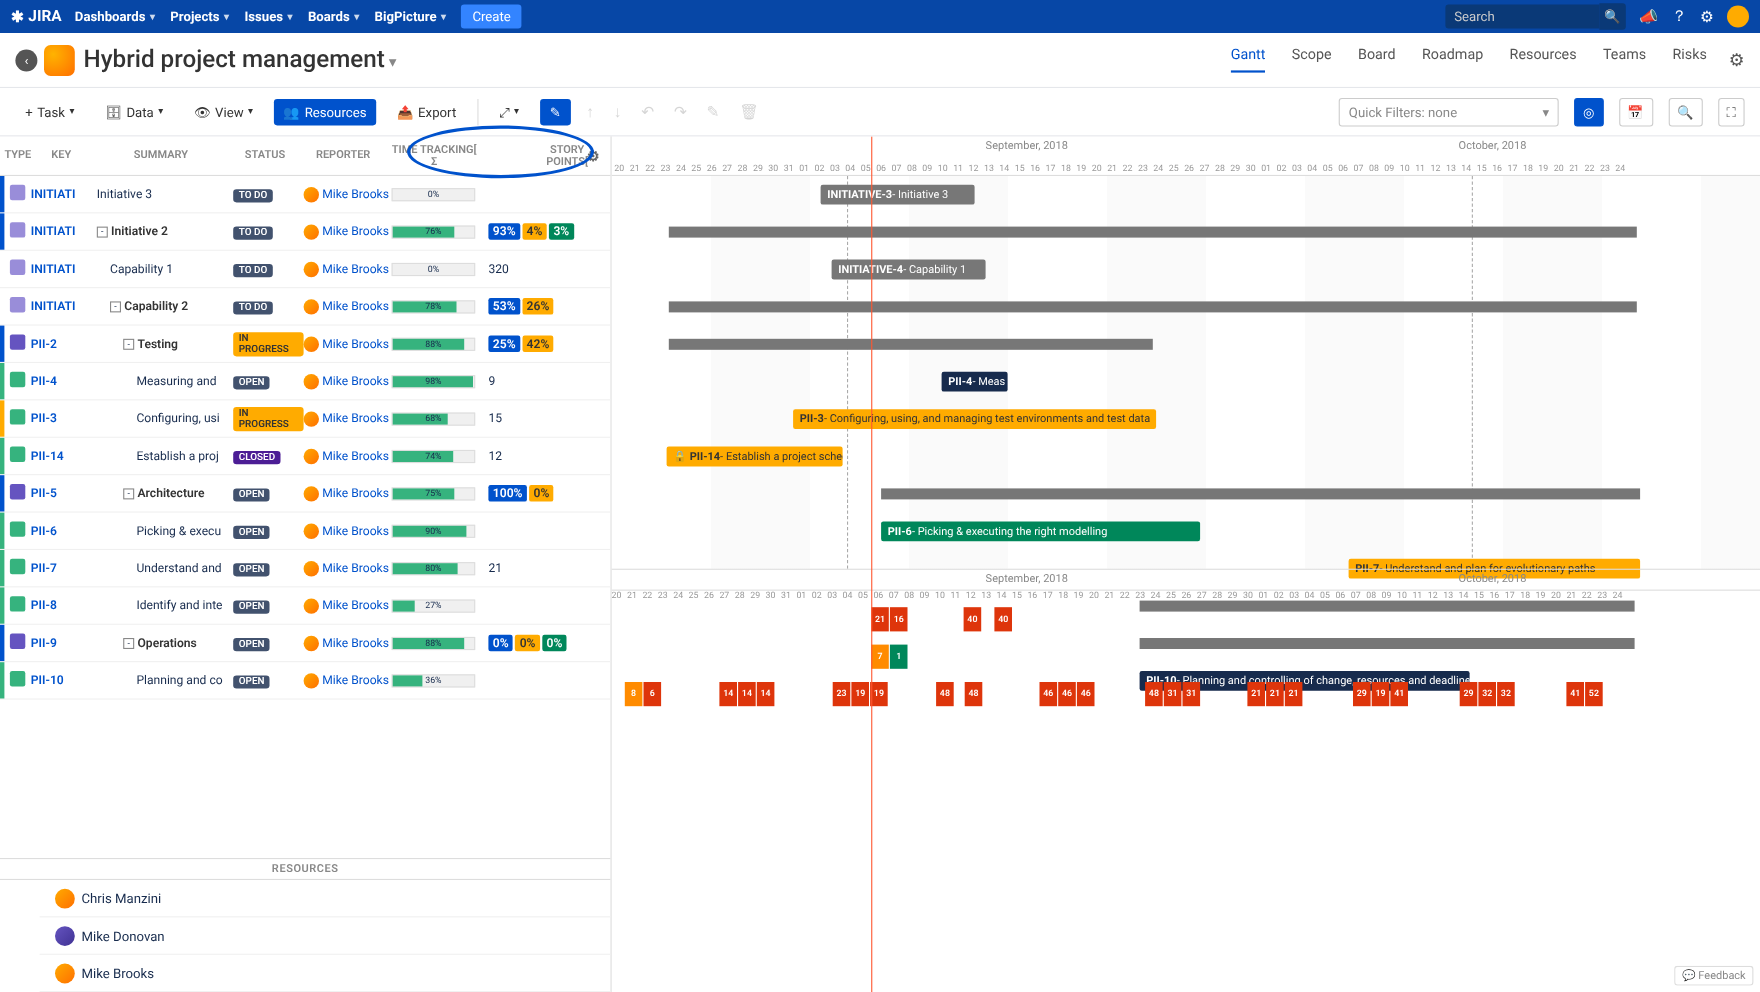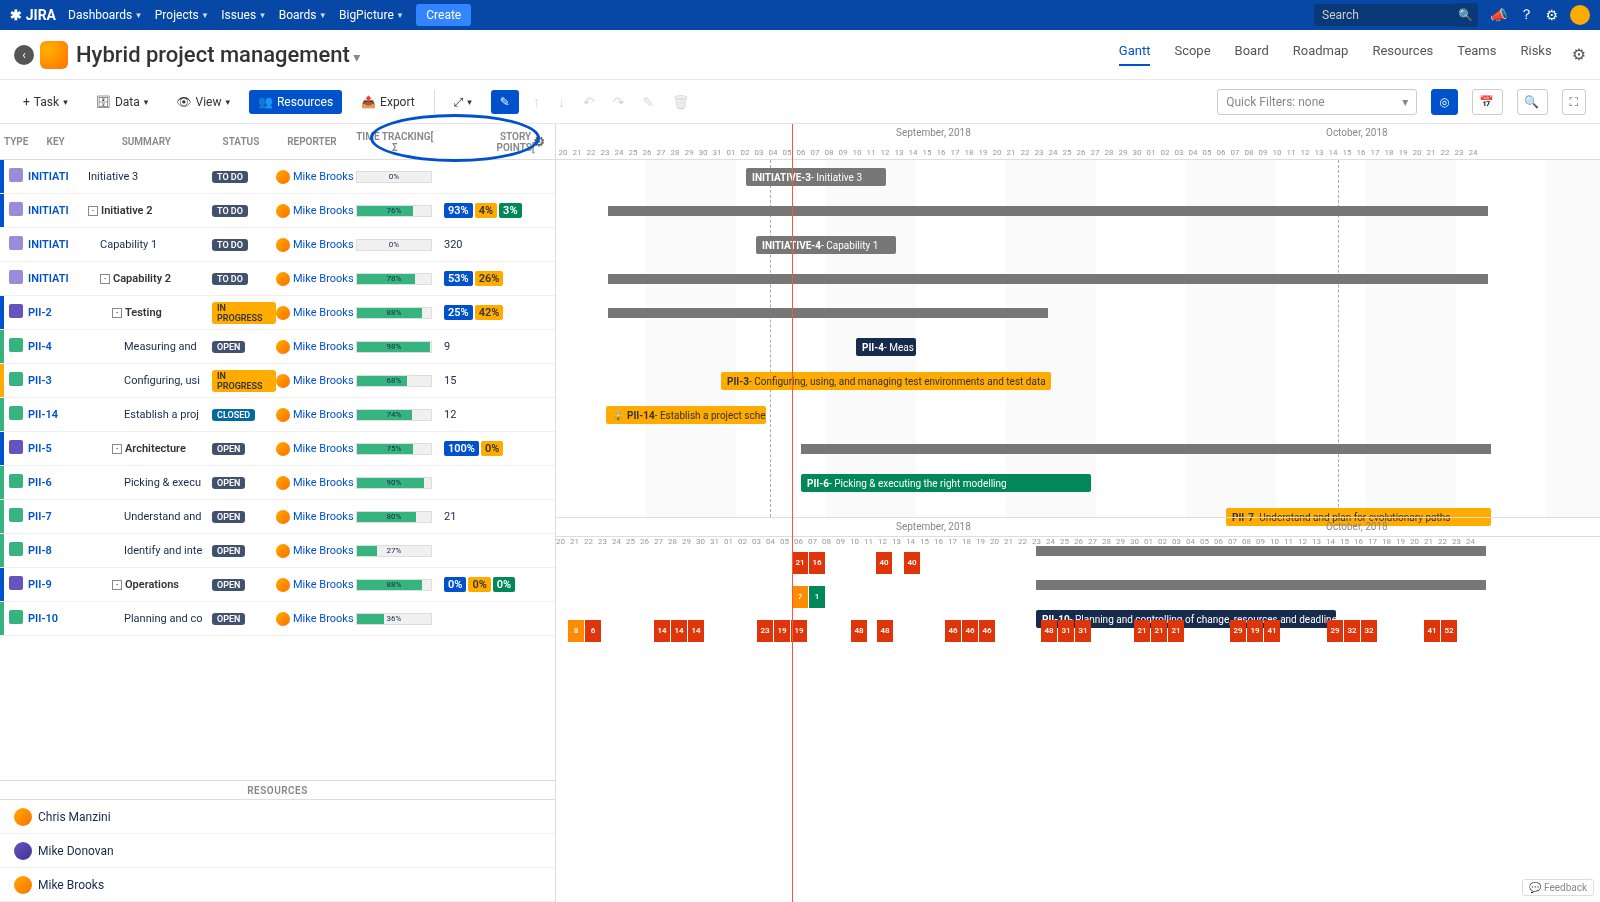--- a/index.html
+++ b/index.html
@@ -76,21 +76,21 @@
 .row .expand { width:10px; height:10px; border:1px solid #888; display:inline-flex; align-items:center; justify-content:center; font-size:8px; cursor:pointer; }
 .row .c-status { width:64px; }
 .row .c-reporter { width:80px; display:flex; align-items:center; gap:3px; color:#0052cc; }
 .row .c-reporter .rav { width:14px; height:14px; border-radius:50%; background:linear-gradient(135deg,#ffab00,#ff6f00); }
 .row .c-time { width:88px; }
 .row .c-story { width:80px; display:flex; gap:2px; }
 .status-badge { padding:1px 5px; border-radius:3px; font-size:9px; font-weight:600; display:inline-block; }
 .sb-todo { background:#42526e; color:#fff; }
 .sb-inprogress { background:#ffab00; color:#333; }
 .sb-open { background:#42526e; color:#fff; }
-.sb-closed { background:#0369a1; color:#fff; }
+.sb-closed { background:#4c1d95; color:#fff; }
 .prog { width:76px; height:12px; background:#f0f0f0; border:1px solid #ddd; position:relative; font-size:8px; text-align:center; line-height:10px; }
 .prog .bar { position:absolute; left:0; top:0; height:100%; background:#36b37e; }
 .prog .lbl { position:relative; z-index:1; }
 .pill { padding:1px 4px; border-radius:2px; font-size:11px; font-weight:600; }
 .pill-blue { background:#0052cc; color:#fff; }
 .pill-yellow { background:#ffab00; color:#333; }
 .pill-green { background:#00875a; color:#fff; }
 
 
 .timehead { height:36px; border-bottom:1px solid #ddd; position:relative; font-size:10px; color:#888; }
@@ -104,41 +104,41 @@
 .gbar { position:absolute; height:18px; border-radius:2px; font-size:10px; color:#fff; display:flex; align-items:center; padding:0 6px; white-space:nowrap; overflow:hidden; }
 .gb-grey { background:#777; }
 .gb-dark { background:#172b4d; }
 .gb-yellow { background:#ffab00; color:#333; }
 .gb-green { background:#00875a; }
 .gbar.summary { height:10px; border-radius:0; }
 .marker { position:absolute; top:0; bottom:0; width:1px; border-left:1px dashed #aaa; }
 
 
 .reshead { height:20px; display:flex; align-items:center; justify-content:center; font-size:10px; color:#888; border-top:1px solid #ddd; border-bottom:1px solid #ddd; font-weight:600; letter-spacing:0.5px; }
-.resrow { height:34px; display:flex; align-items:center; padding-left:14px; border-bottom:1px solid #f0f0f0; font-size:12px; gap:6px; }
+.resrow { height:34px; display:flex; align-items:center; padding-left:14px; border-bottom:1px solid #f0f0f0; font-size:12px; gap:6px;margin-left:36px; }
 .resrow .rav { width:18px; height:18px; border-radius:50%; }
 .resrow .rav.orange { background:linear-gradient(135deg,#ffab00,#ff6f00); }
 .resrow .rav.purple { background:linear-gradient(135deg,#6554c0,#403294); }
 .resrow .rav.grey { background:#ccc; }
 
 .res-grid { position:relative; }
 .cell { position:absolute; width:16px; height:22px; font-size:8px; color:#fff; display:flex; align-items:center; justify-content:center; font-weight:600; }
 .cell.red { background:#de350b; }
 .cell.orange { background:#ff8b00; }
 .cell.green { background:#00875a; }
 
 .feedback { position:fixed; bottom:6px; right:6px; font-size:10px; color:#888; border:1px solid #ddd; padding:2px 6px; border-radius:3px; background:#fff; cursor:pointer; }
 .caret::after { content:"▾"; font-size:9px; margin-left:2px; opacity:0.8; }
 </style>
 </head>
 <body>
 
 <div class="topnav">
   <div class="logo">✱ <span>JIRA</span></div>
-  <div id="nav-items" style="display: inline-flex;">
+  <div id="nav-items" style="display: inline-flex; font-weight: bold;">
       <span class="navitem caret">Dashboards</span>
       <span class="navitem caret">Projects</span>
       <span class="navitem caret">Issues</span>
       <span class="navitem caret">Boards</span>
       <span class="navitem caret">BigPicture</span>
     </div>
   <div class="create">Create</div>
   <div class="spacer"></div>
   <input class="search" placeholder="Search" style="">
   <div class="searchbtn">🔍</div>

